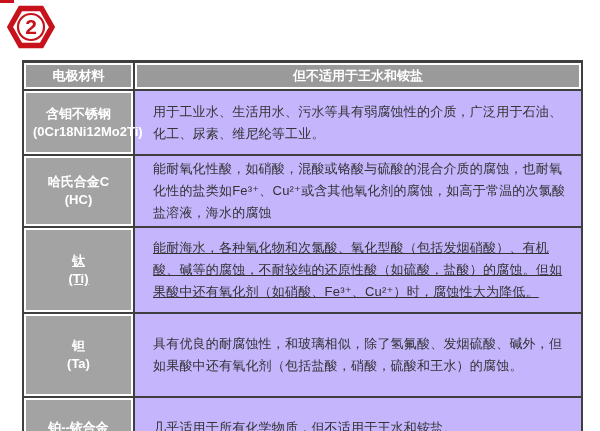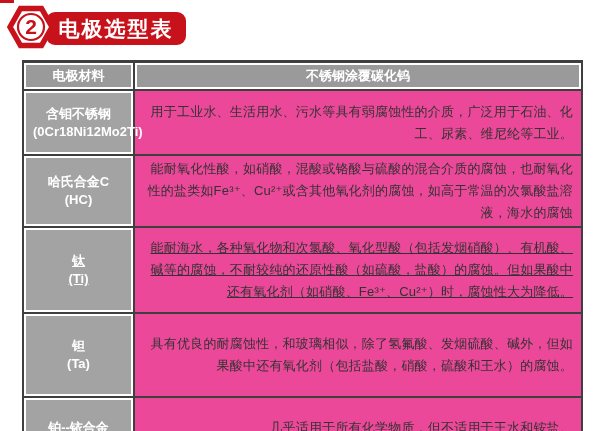--- a/index.html
+++ b/index.html
@@ -47,60 +47,57 @@
   th.gray,td.gray{
     background:#a3a3a3;
     color:#ffffff;font-weight:bold;text-align:center;
     box-shadow:inset 0 0 0 2px #ffffff;
   }
   th.gray{background:#9a9a9a;height:24px;font-size:13px;}
   td.mat{
     white-space:pre-line;line-height:1.35;font-size:13px;padding:9px;
   }
   td.desc{
-    background:#ec4899;color:#333333;
-    padding:2px 8px 2px 10px;line-height:22px;
-    text-align:right;letter-spacing:0.2px;
+    background:#c4b5fd;color:#333333;
+    padding:2px 8px 2px 18px;line-height:22px;
+    text-align:left;letter-spacing:0.2px;
   }
   tbody tr:nth-child(1) td{height:45px;}
   tbody tr:nth-child(2) td{height:47px;}
   tbody tr:nth-child(3) td{height:66px;text-decoration:underline;}
   tbody tr:nth-child(4) td{height:64px;}
   tbody tr:nth-child(5) td{height:41px;}
   tbody tr:nth-child(6) td{height:20px;}
   tbody tr:nth-child(7) td{height:21px;}
 </style>
 </head>
 <body>
 
 <div class="page">
   <div class="corner-mark"></div>
 
   <div class="hdr">
-    <div class="banner">
-      <span class="banner-text">电极选型表</span>
-    </div>
     <div class="badge">
       <svg width="48" height="48" viewBox="0 0 48 48">
         <polygon points="3,24 13.5,5.5 34.5,5.5 45,24 34.5,42.5 13.5,42.5" fill="#ffffff" stroke="#c8121b" stroke-width="5.5" stroke-linejoin="miter"></polygon>
         <circle cx="24" cy="24" r="13" fill="#ffffff" stroke="#c8121b" stroke-width="2.2"></circle>
       </svg>
       <div class="badge-num">2</div>
     </div>
   </div>
 
   <table class="sel">
     <colgroup>
         <col class="c-mat">
         <col>
       </colgroup>
     <thead>
       <tr>
         <th class="gray">电极材料</th>
-        <th class="gray">不锈钢涂覆碳化钨</th>
+        <th class="gray">但不适用于王水和铵盐</th>
       </tr>
     </thead>
     <tbody>
       <tr>
         <td class="gray mat">含钼不锈钢
 (0Cr18Ni12Mo2Ti)</td>
         <td class="desc">用于工业水、生活用水、污水等具有弱腐蚀性的介质，广泛用于石油、化工、尿素、维尼纶等工业。</td>
       </tr>
       <tr>
         <td class="gray mat">哈氏合金C

